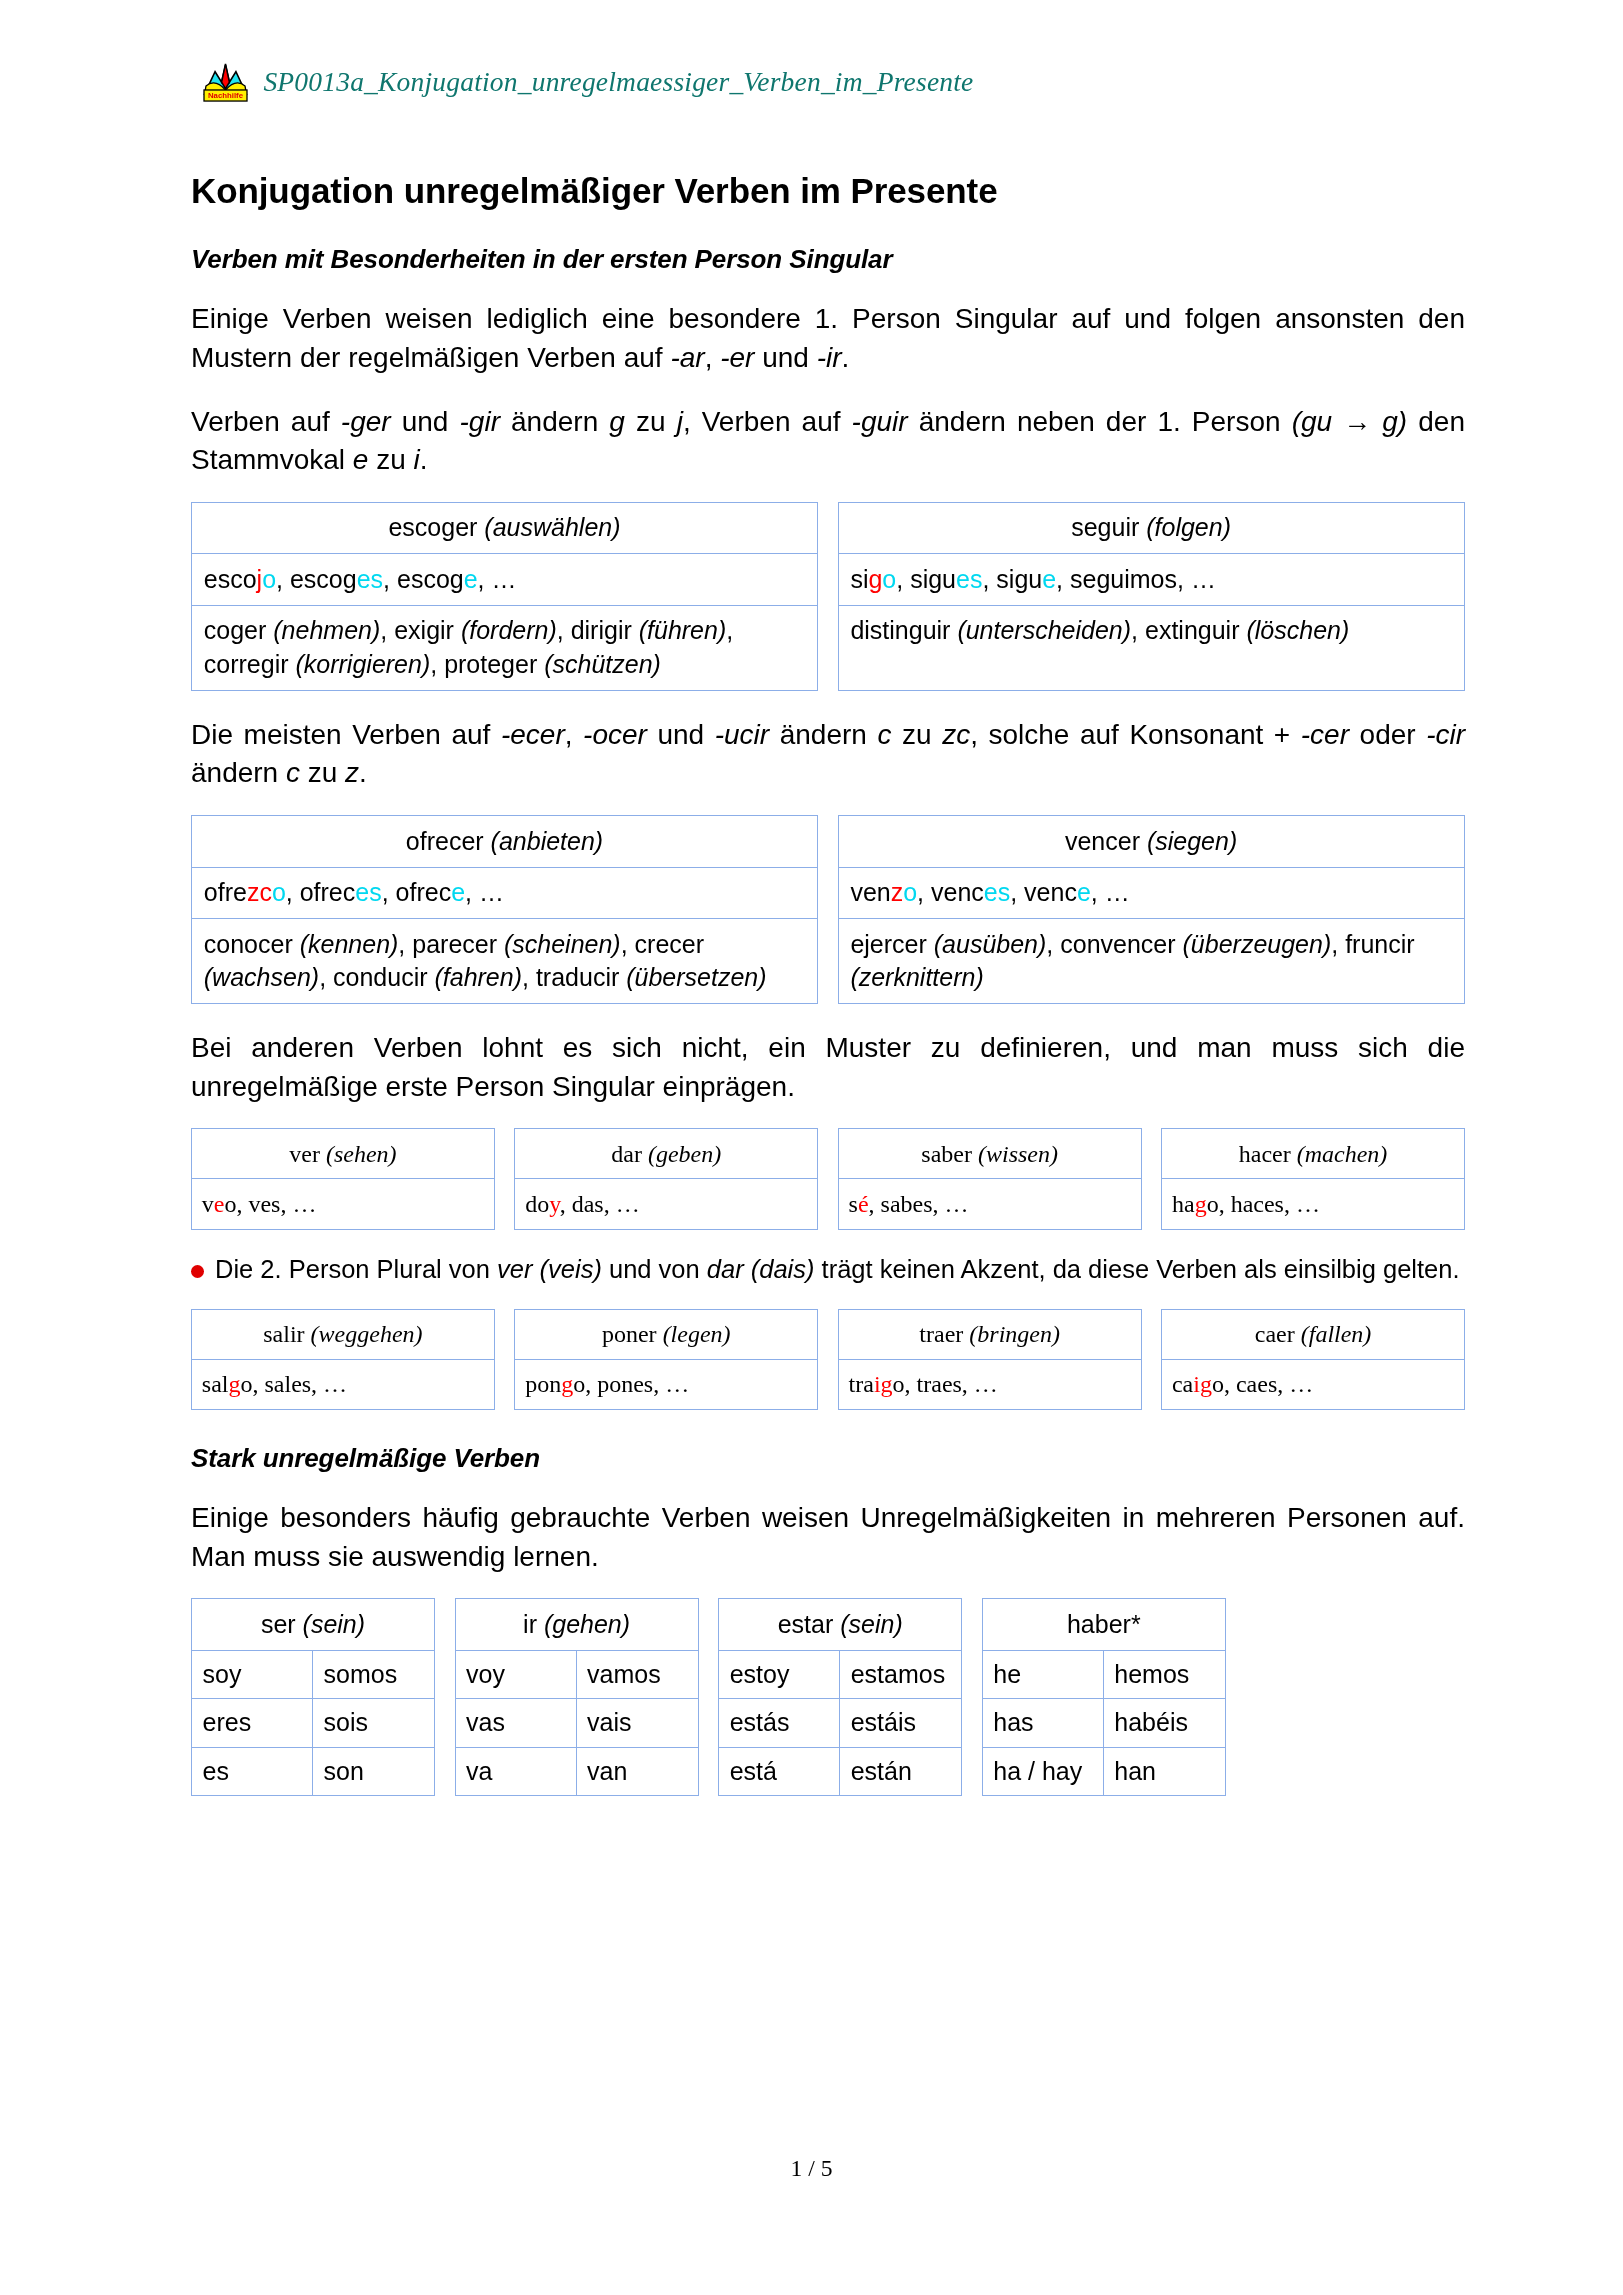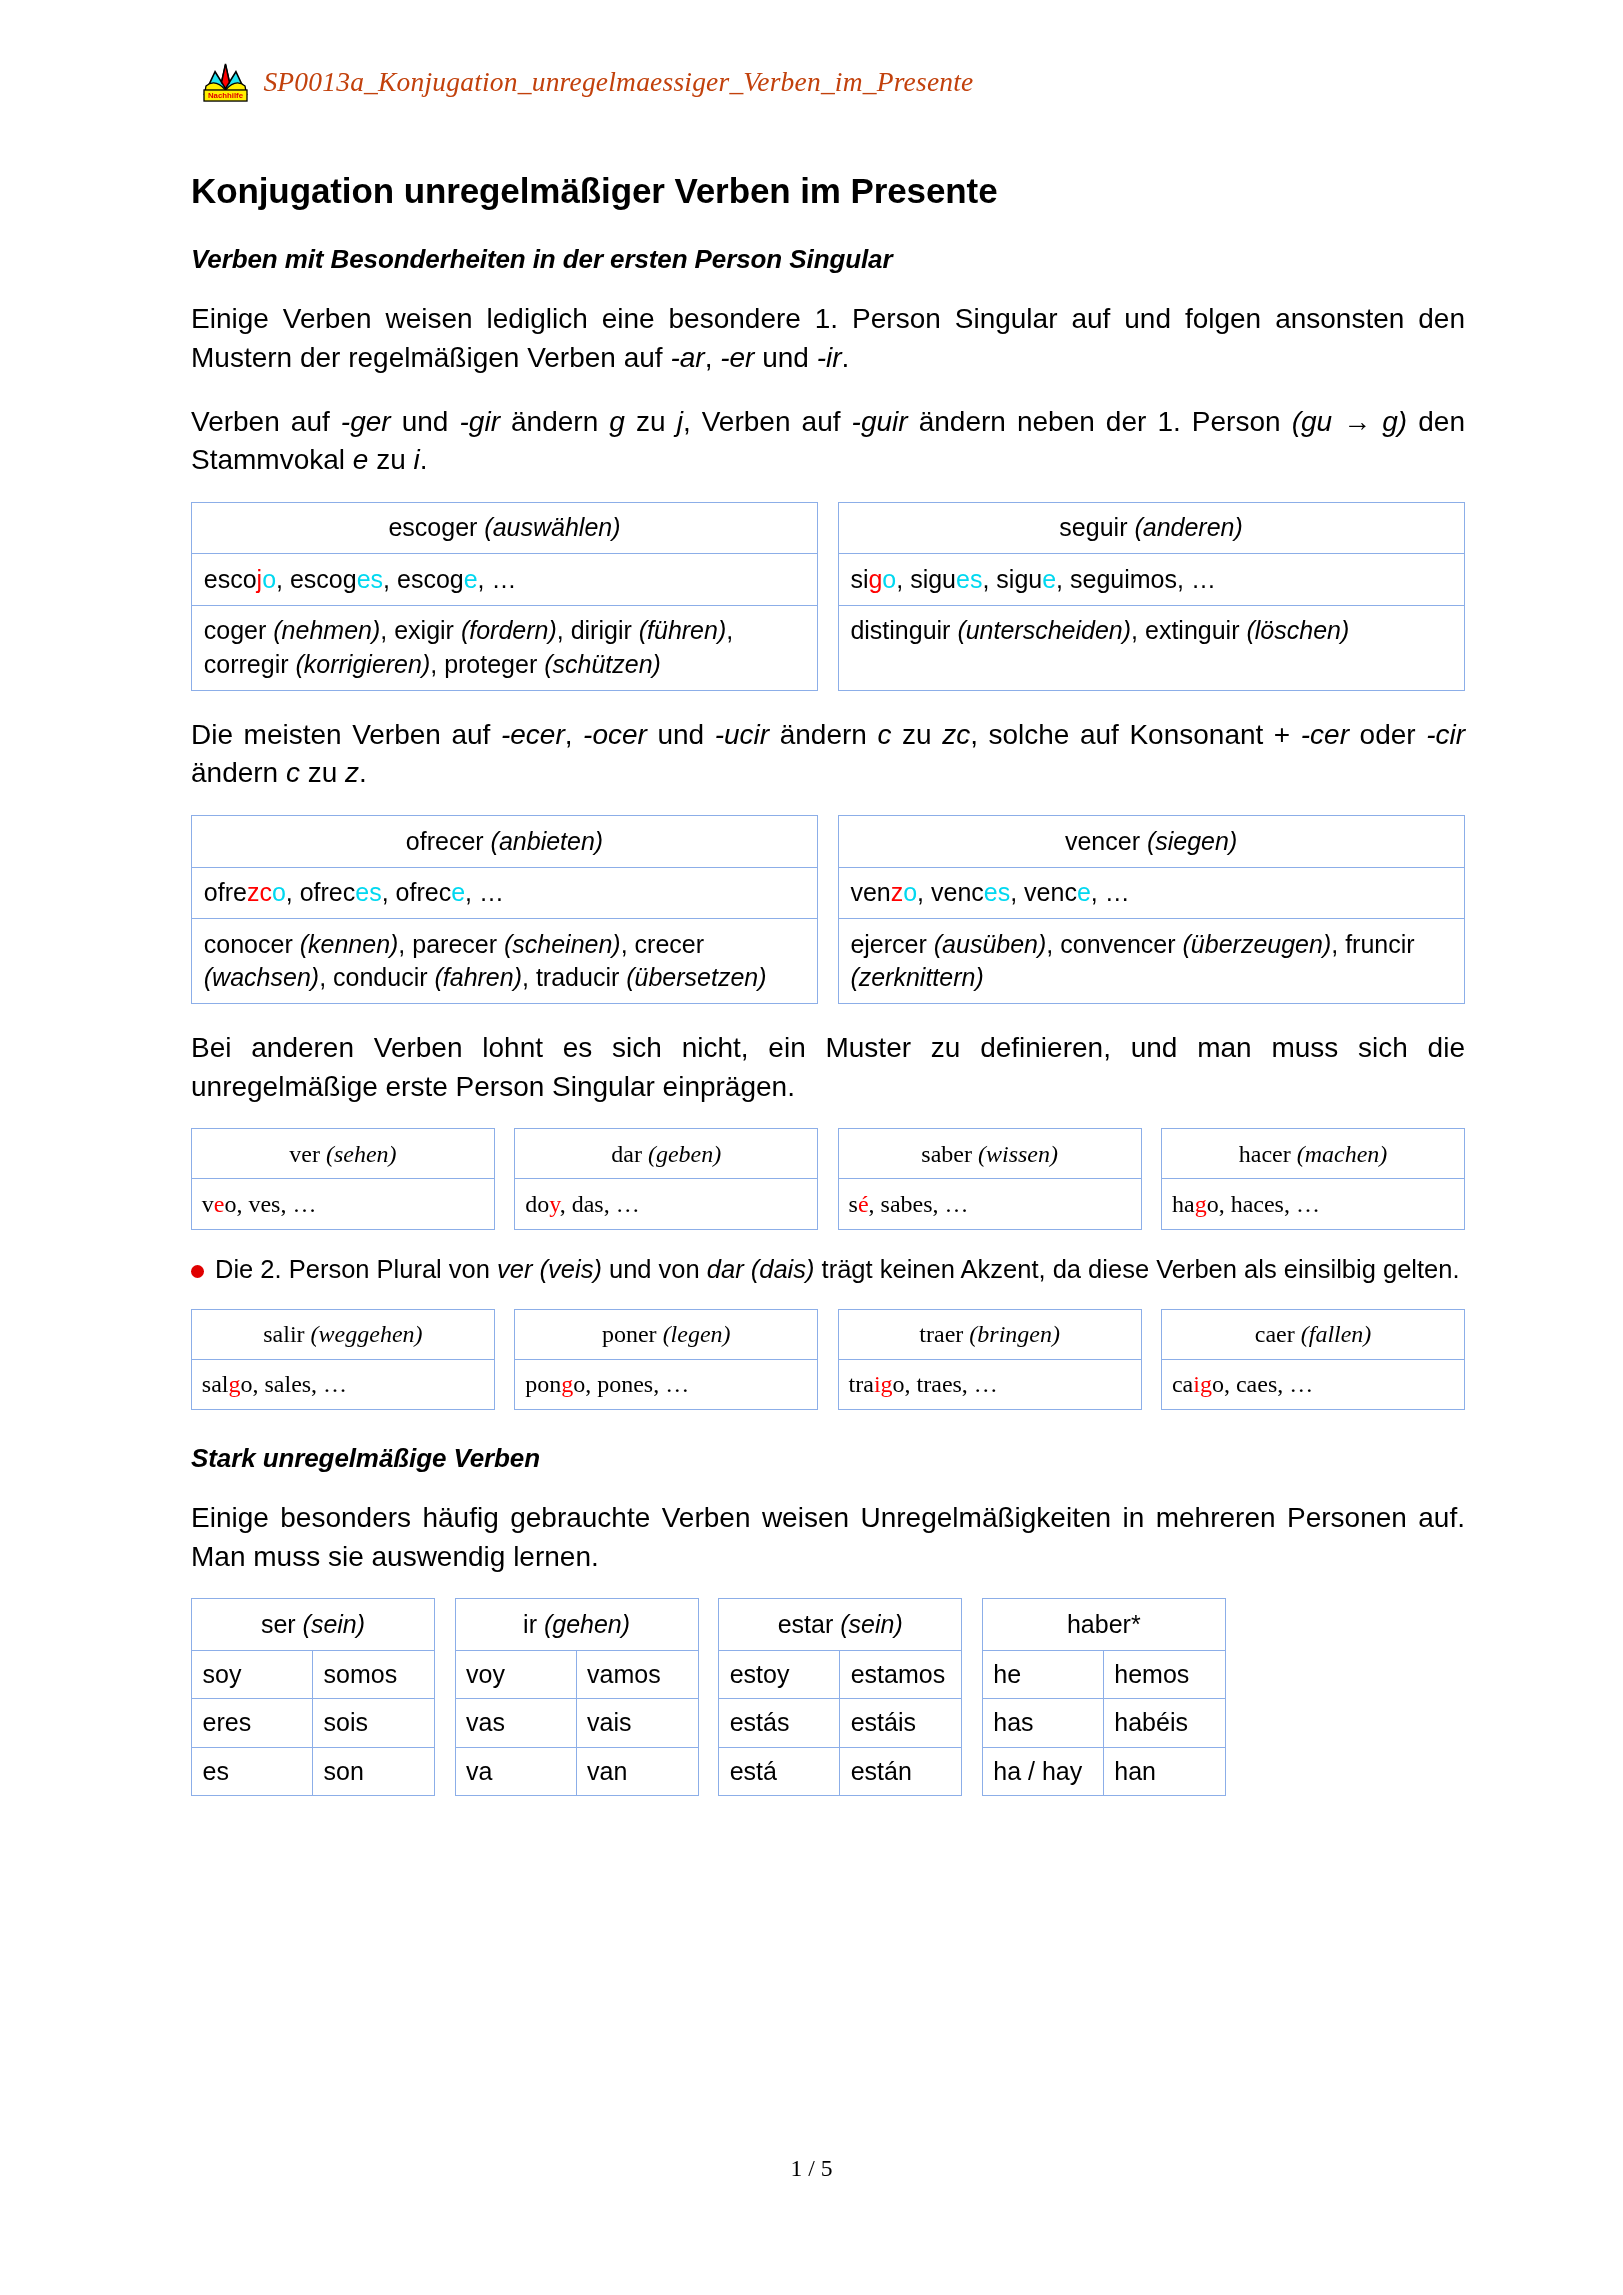--- a/index.html
+++ b/index.html
@@ -39,21 +39,21 @@
     position: relative;
     flex: 0 0 auto;
   }
   .logo svg { display: block; }
   .header-title {
     font-family: "Liberation Serif", serif;
     font-style: italic;
     font-size: 27.5px;
     letter-spacing: 0.2px;
     white-space: nowrap;
-    color: #c2410c;
+    color: #0f766e;
   }
 
   
   .content {
     position: absolute;
     left: 191px;
     top: 171px;
     width: 1274px;
   }
 
@@ -204,21 +204,21 @@
 
     <div class="tbl-row">
 
       <div class="vbox half">
         <div class="cell head"><span>escoger</span> <span class="it">(auswählen)</span></div>
         <div class="cell forms">esco<span class="r">j</span><span class="c">o</span>, escog<span class="c">es</span>, escog<span class="c">e</span>, …</div>
         <div class="cell list last"><span>coger </span><span class="it">(nehmen)</span><span>, exigir </span><span class="it">(fordern)</span><span>, dirigir </span><span class="it">(führen)</span><span>, corregir </span><span class="it">(korrigieren)</span><span>, proteger </span><span class="it">(schützen)</span></div>
       </div>
 
       <div class="vbox half">
-        <div class="cell head"><span>seguir</span> <span class="it">(anderen)</span></div>
+        <div class="cell head"><span>seguir</span> <span class="it">(folgen)</span></div>
         <div class="cell forms">si<span class="r">g</span><span class="c">o</span>, sigu<span class="c">es</span>, sigu<span class="c">e</span>, seguimos, …</div>
         <div class="cell list last"><span>distinguir </span><span class="it">(unterscheiden)</span><span>, extinguir </span><span class="it">(löschen)</span></div>
       </div>
     </div>
 
     <p class="para"><span>Die meisten Verben auf </span><span class="it">-ecer</span><span>, </span><span class="it">-ocer</span><span> und </span><span class="it">-ucir</span><span> ändern </span><span class="it">c</span><span> zu </span><span class="it">zc</span><span>, solche auf Konsonant + </span><span class="it">-cer</span><span> oder </span><span class="it">-cir</span><span> ändern </span><span class="it">c</span><span> zu </span><span class="it">z</span><span>.</span></p>
 
     <div class="tbl-row">
 
       <div class="vbox half">

